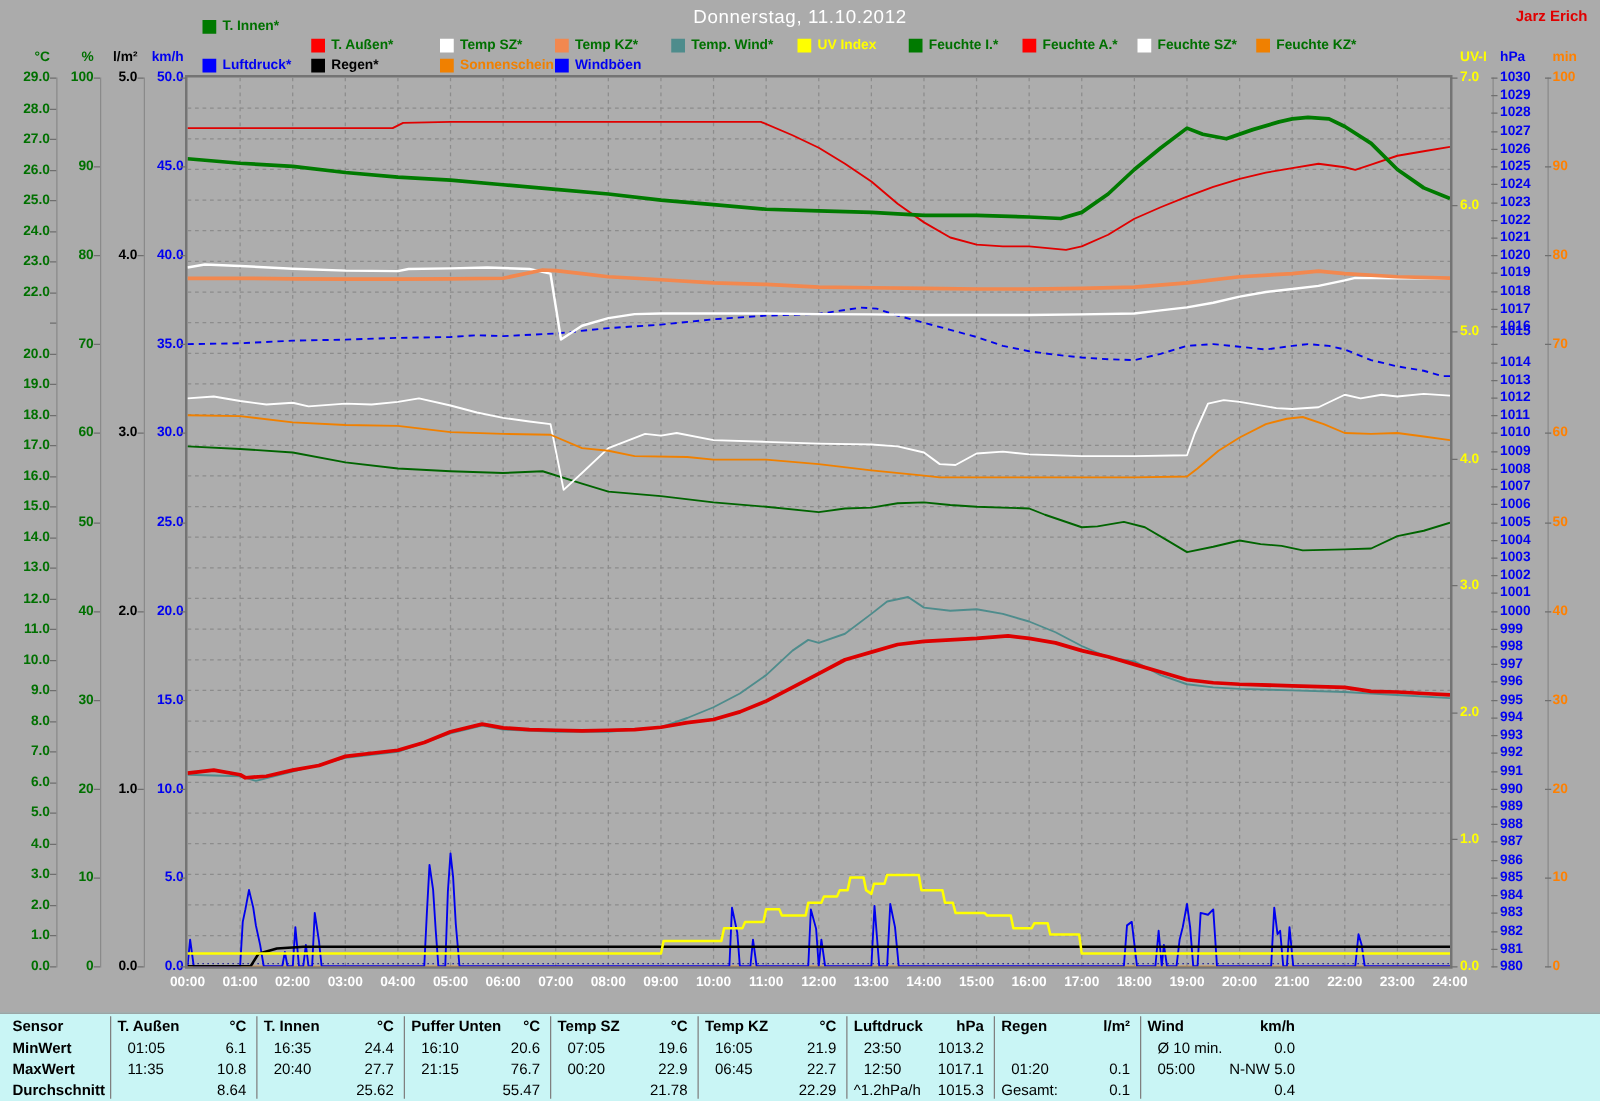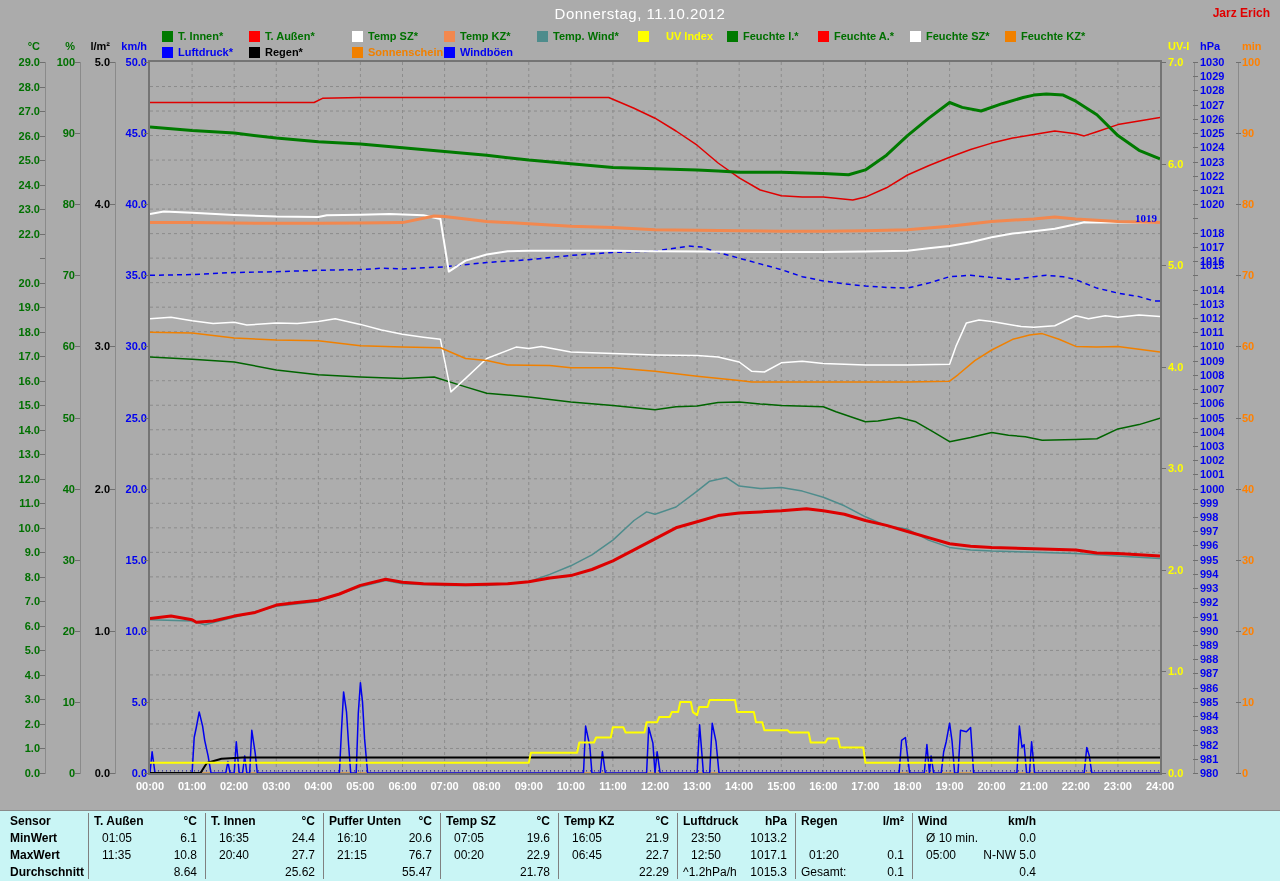--- a/index.html
+++ b/index.html
@@ -23,21 +23,21 @@
   .tsep{position:absolute;top:2px;height:66px;width:1px;background:#808080;}
 </style>
 </head>
 <body>
 
 <div id="page">
   <div id="title" class="abs">Donnerstag, 11.10.2012</div>
   <div id="author" class="abs">Jarz Erich</div>
 
   <div id="legend">
-      <div class="leg-item abs" style="left: 162px; top: 30px; justify-content: flex-end;">
+      <div class="leg-item abs" style="left: 162px; top: 15px; justify-content: flex-end;">
         <span class="leg-sw" style="background: rgb(0, 122, 0);"></span>
         <span style="color: rgb(0, 112, 0);">T. Innen*</span>
       </div>
       <div class="leg-item abs" style="left: 249px; top: 30px;">
         <span class="leg-sw" style="background: rgb(255, 0, 0);"></span>
         <span style="color: rgb(0, 112, 0);">T. Außen*</span>
       </div>
       <div class="leg-item abs" style="left: 352px; top: 30px;">
         <span class="leg-sw" style="background: rgb(255, 255, 255);"></span>
         <span style="color: rgb(0, 112, 0);">Temp SZ*</span>
@@ -45,21 +45,21 @@
       <div class="leg-item abs" style="left: 444px; top: 30px;">
         <span class="leg-sw" style="background: rgb(242, 136, 79);"></span>
         <span style="color: rgb(0, 112, 0);">Temp KZ*</span>
       </div>
       <div class="leg-item abs" style="left: 537px; top: 30px;">
         <span class="leg-sw" style="background: rgb(78, 140, 140);"></span>
         <span style="color: rgb(0, 112, 0);">Temp. Wind*</span>
       </div>
       <div class="leg-item abs" style="left: 638px; top: 30px;">
         <span class="leg-sw" style="background: rgb(255, 255, 0);"></span>
-        <span style="color: rgb(255, 255, 0); margin-left: 12px;">UV Index</span>
+        <span style="color: rgb(255, 255, 0);">UV Index</span>
       </div>
       <div class="leg-item abs" style="left: 727px; top: 30px;">
         <span class="leg-sw" style="background: rgb(0, 122, 0);"></span>
         <span style="color: rgb(0, 112, 0);">Feuchte I.*</span>
       </div>
       <div class="leg-item abs" style="left: 818px; top: 30px;">
         <span class="leg-sw" style="background: rgb(255, 0, 0);"></span>
         <span style="color: rgb(0, 112, 0);">Feuchte A.*</span>
       </div>
       <div class="leg-item abs" style="left: 910px; top: 30px;">
@@ -376,21 +376,21 @@
       <div class="abs ax-lab" style="top: 283.52px; color: rgb(0, 0, 240); left: 1200px;">1014</div>
       <div class="abs tick" style="left: 1193px; width: 5px; top: 289.52px;"></div>
       <div class="abs ax-lab" style="top: 259px; color: rgb(0, 0, 240); left: 1200px;">1015</div>
       <div class="abs tick" style="left: 1193px; width: 5px; top: 275.3px;"></div>
       <div class="abs ax-lab" style="top: 255.08px; color: rgb(0, 0, 240); left: 1200px;">1016</div>
       <div class="abs tick" style="left: 1193px; width: 5px; top: 261.08px;"></div>
       <div class="abs ax-lab" style="top: 240.86px; color: rgb(0, 0, 240); left: 1200px;">1017</div>
       <div class="abs tick" style="left: 1193px; width: 5px; top: 246.86px;"></div>
       <div class="abs ax-lab" style="top: 226.64px; color: rgb(0, 0, 240); left: 1200px;">1018</div>
       <div class="abs tick" style="left: 1193px; width: 5px; top: 232.64px;"></div>
-      <div class="abs ax-lab" style="top: 212.42px; color: rgb(0, 0, 240); left: 1135px; font-family: Liberation Serif, serif;">1019</div>
+      <div class="abs ax-lab" style="top: 212.42px; color: rgb(0, 0, 240); left: 1200px;">1019</div>
       <div class="abs tick" style="left: 1193px; width: 5px; top: 218.42px;"></div>
       <div class="abs ax-lab" style="top: 198.2px; color: rgb(0, 0, 240); left: 1200px;">1020</div>
       <div class="abs tick" style="left: 1193px; width: 5px; top: 204.2px;"></div>
       <div class="abs ax-lab" style="top: 183.98px; color: rgb(0, 0, 240); left: 1200px;">1021</div>
       <div class="abs tick" style="left: 1193px; width: 5px; top: 189.98px;"></div>
       <div class="abs ax-lab" style="top: 169.76px; color: rgb(0, 0, 240); left: 1200px;">1022</div>
       <div class="abs tick" style="left: 1193px; width: 5px; top: 175.76px;"></div>
       <div class="abs ax-lab" style="top: 155.54px; color: rgb(0, 0, 240); left: 1200px;">1023</div>
       <div class="abs tick" style="left: 1193px; width: 5px; top: 161.54px;"></div>
       <div class="abs ax-lab" style="top: 141.32px; color: rgb(0, 0, 240); left: 1200px;">1024</div>

